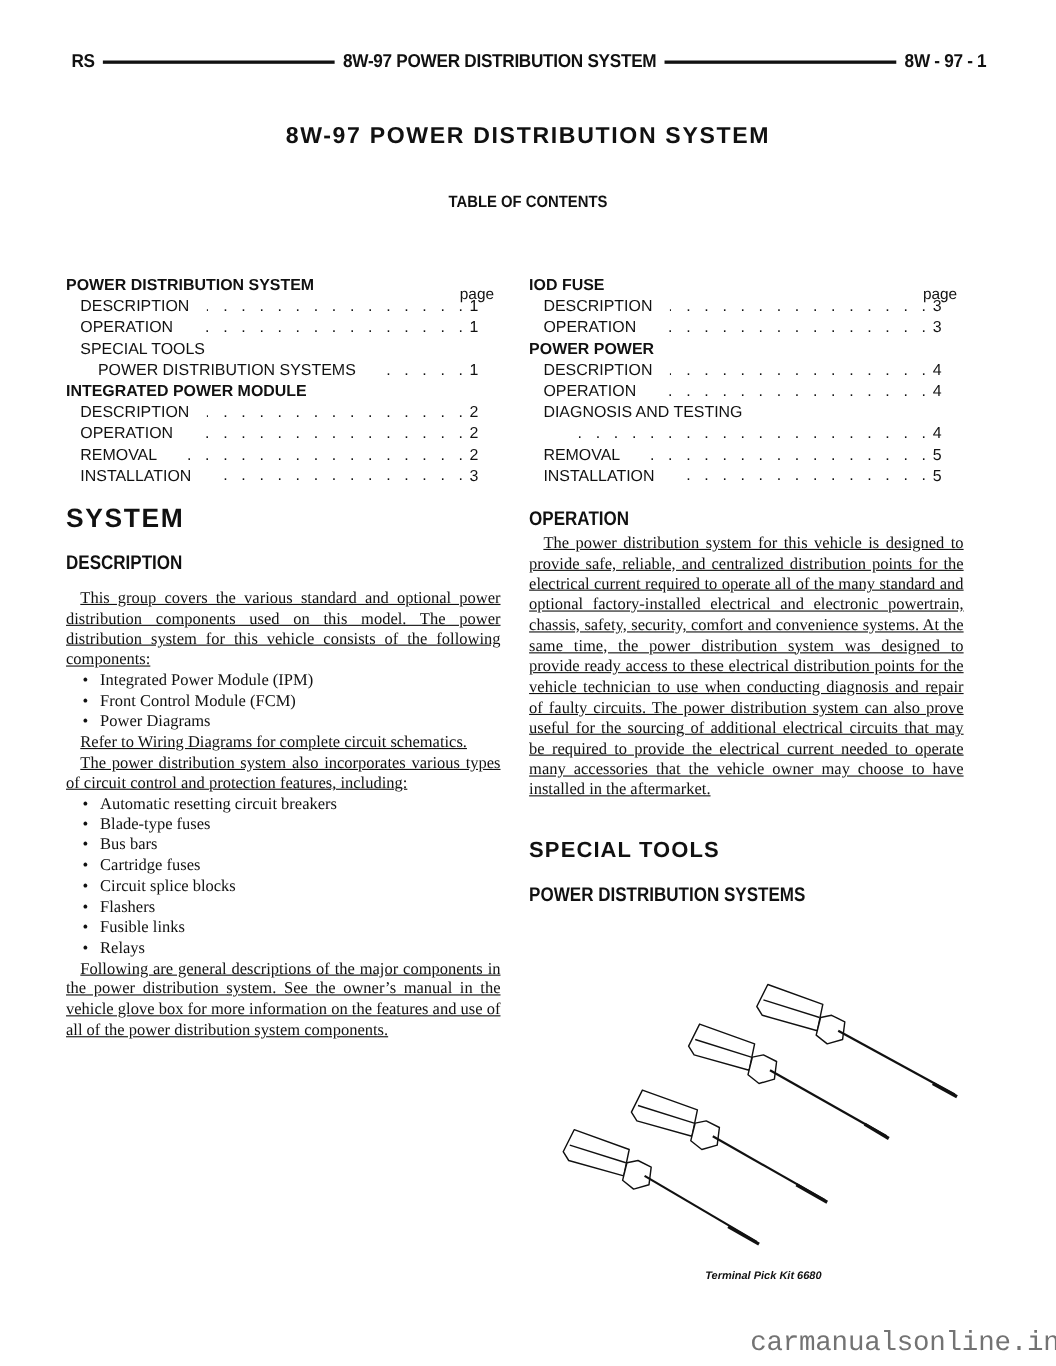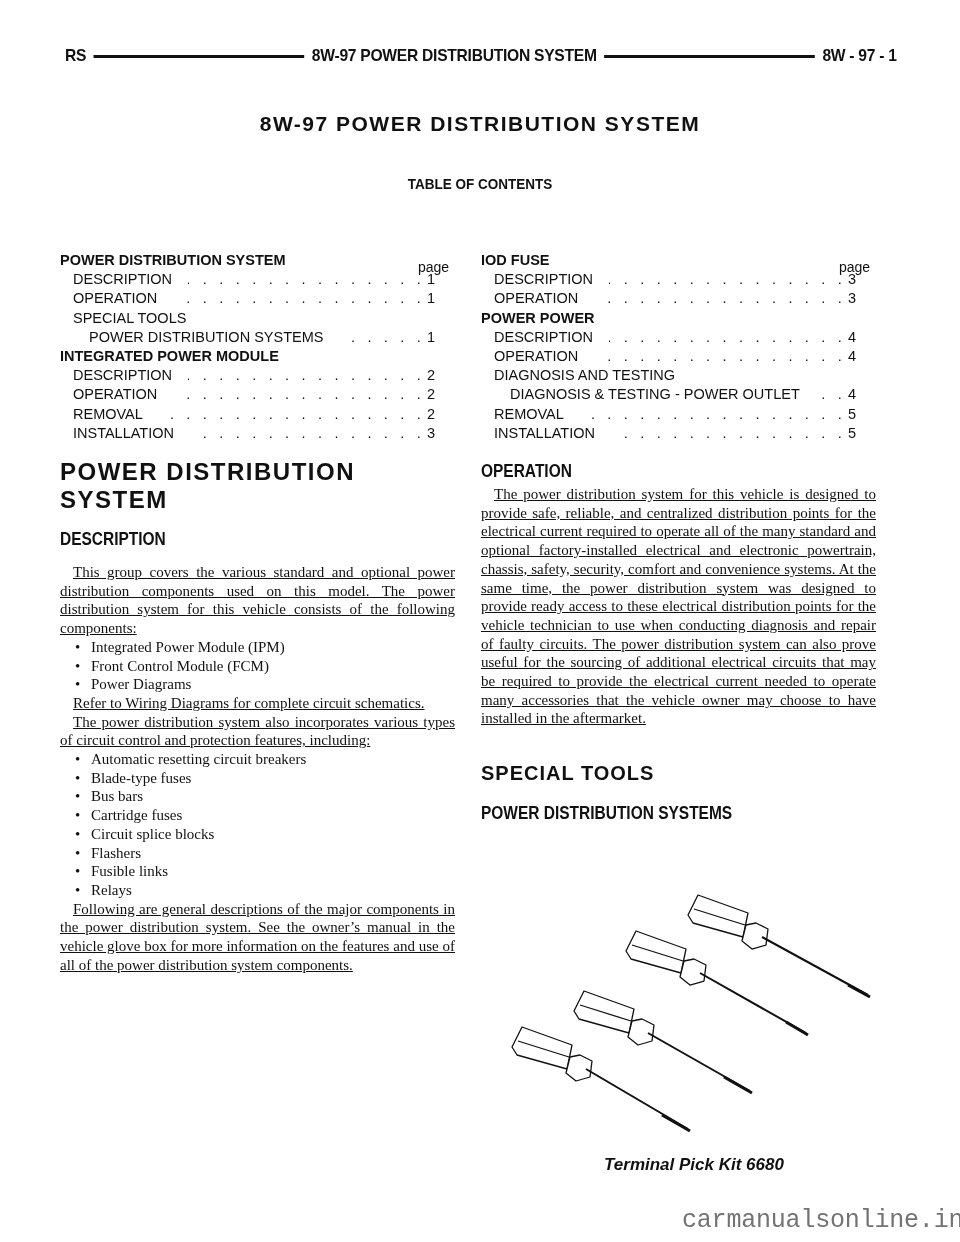--- a/index.html
+++ b/index.html
@@ -33,21 +33,21 @@
   .h-section { font-family: "Liberation Sans", sans-serif; font-weight: bold; font-size: 18px; line-height: 22px; transform: scaleX(0.86); transform-origin: left; white-space: nowrap; }
   .h-special { font-family: "Liberation Sans", sans-serif; font-weight: bold; font-size: 20px; letter-spacing: 1px; }
   .h-sub { font-family: "Liberation Sans", sans-serif; font-weight: bold; font-size: 18px; transform: scaleX(0.86); transform-origin: left; white-space: nowrap; }
 
   .p { font-size: 15px; line-height: 18.7px; text-align: justify; text-align-last: left; text-indent: 13px; text-decoration: underline; }
   .bullets { list-style: none; }
   .bullets li { font-size: 15px; line-height: 18.7px; padding-left: 31px; position: relative; }
   .bullets li .dot { position: absolute; left: 15px; top: 0; }
 
   .figure { position: absolute; left: 490px; top: 885px; width: 400px; height: 270px; }
-  .caption { position: absolute; top: 1155px; left: 480px; width: 420px; text-align: center; font-family: "Liberation Sans", sans-serif; font-weight: bold; font-style: italic; font-size: 17px; padding-left: 8px; }
+  .caption { position: absolute; top: 1155px; left: 480px; width: 420px; text-align: center; font-family: "Liberation Sans", sans-serif; font-weight: bold; font-style: italic; font-size: 10px; padding-left: 8px; }
   .watermark { position: absolute; top: 1206px; left: 682px; font-family: Liberation Mono, monospace; font-size: 25px; color: #737373; letter-spacing: -0.2px; }
 </style>
 </head>
 <body>
 
 <div class="run-header">
   <span>RS</span>
   <span class="rule"></span>
   <span>8W-97 POWER DISTRIBUTION SYSTEM</span>
   <span class="rule"></span>
@@ -130,39 +130,37 @@
     </div>
   <div class="toc-row l1">
       <span class="lbl">OPERATION</span>
       <span class="dots">. . . . . . . . . . . . . . . . . . . . . . . . . . . . . . . . . . . . . . . . .</span>
       <span class="pg">4</span>
     </div>
   <div class="toc-row l1">
       <span class="lbl">DIAGNOSIS AND TESTING</span>
     </div>
   <div class="toc-row l2">
-      <span class="lbl">DIAGNOSIS &amp; TESTING - POWER OUTLET</span>
       <span class="dots">. . . . . . . . . . . . . . . . . . . . . . . . . . . . . . . . . . . . . . . . .</span>
       <span class="pg">4</span>
     </div>
   <div class="toc-row l1">
       <span class="lbl">REMOVAL</span>
       <span class="dots">. . . . . . . . . . . . . . . . . . . . . . . . . . . . . . . . . . . . . . . . .</span>
       <span class="pg">5</span>
     </div>
   <div class="toc-row l1">
       <span class="lbl">INSTALLATION</span>
       <span class="dots">. . . . . . . . . . . . . . . . . . . . . . . . . . . . . . . . . . . . . . . . .</span>
       <span class="pg">5</span>
     </div>
 </div>
 
 <div class="col left">
   <div class="h-major">
-    <div>POWER DISTRIBUTION</div>
     <div>SYSTEM</div>
   </div>
   <div class="h-section" style="margin-top:14px">DESCRIPTION</div>
   <p class="p" style="margin-top:13px">This group covers the various standard and optional power distribution components used on this model. The power distribution system for this vehicle consists of the following components:</p>
   <ul class="bullets">
     <li><span class="dot">•</span><span>Integrated Power Module (IPM)</span></li>
     <li><span class="dot">•</span><span>Front Control Module (FCM)</span></li>
     <li><span class="dot">•</span><span>Power Diagrams</span></li>
   </ul>
   <p class="p">Refer to Wiring Diagrams for complete circuit schematics.</p>

